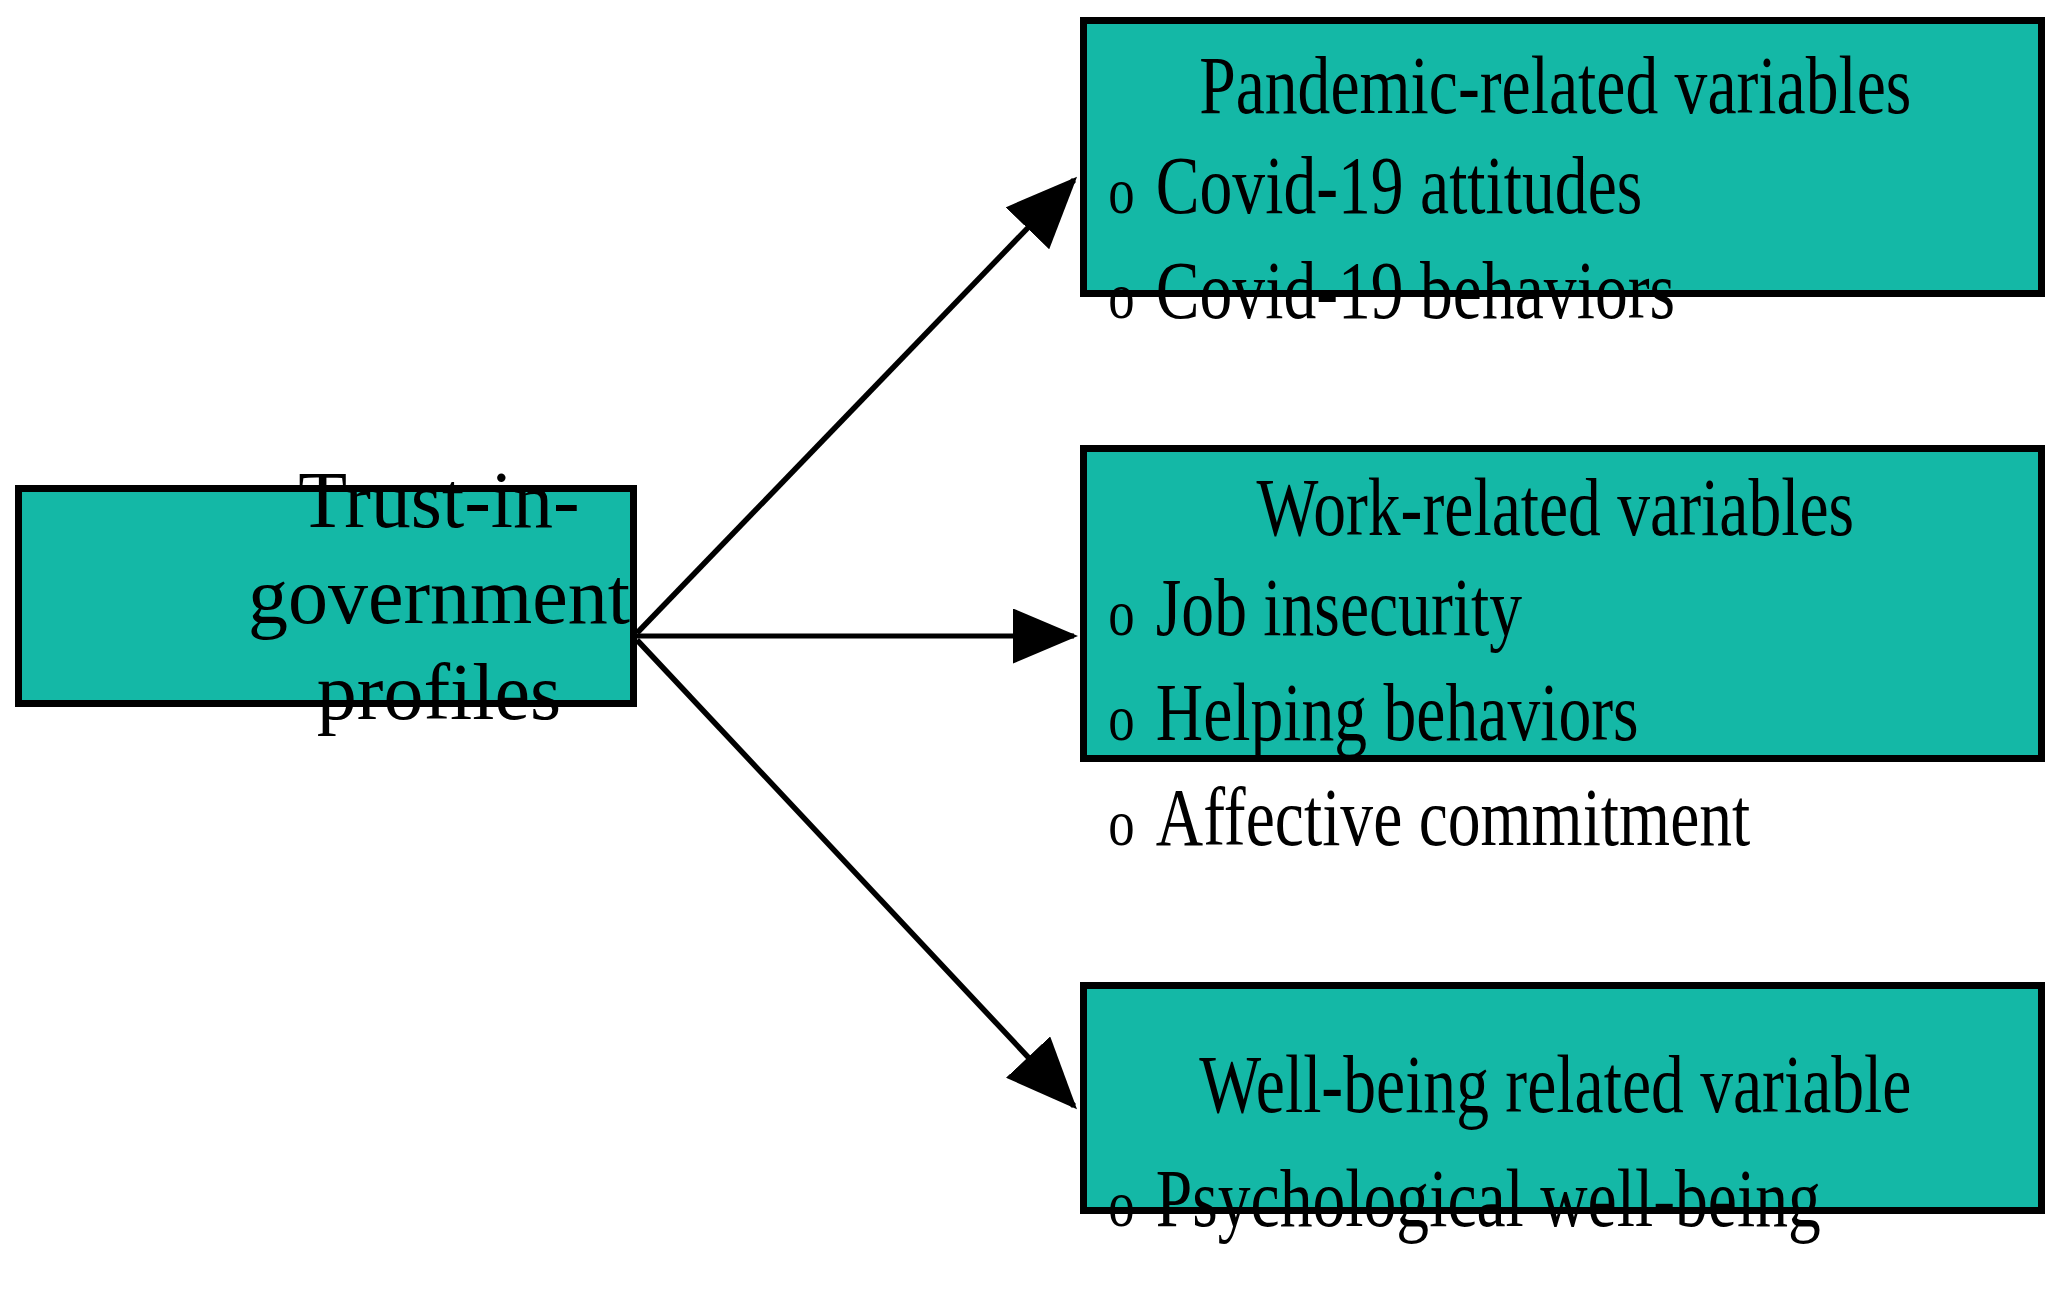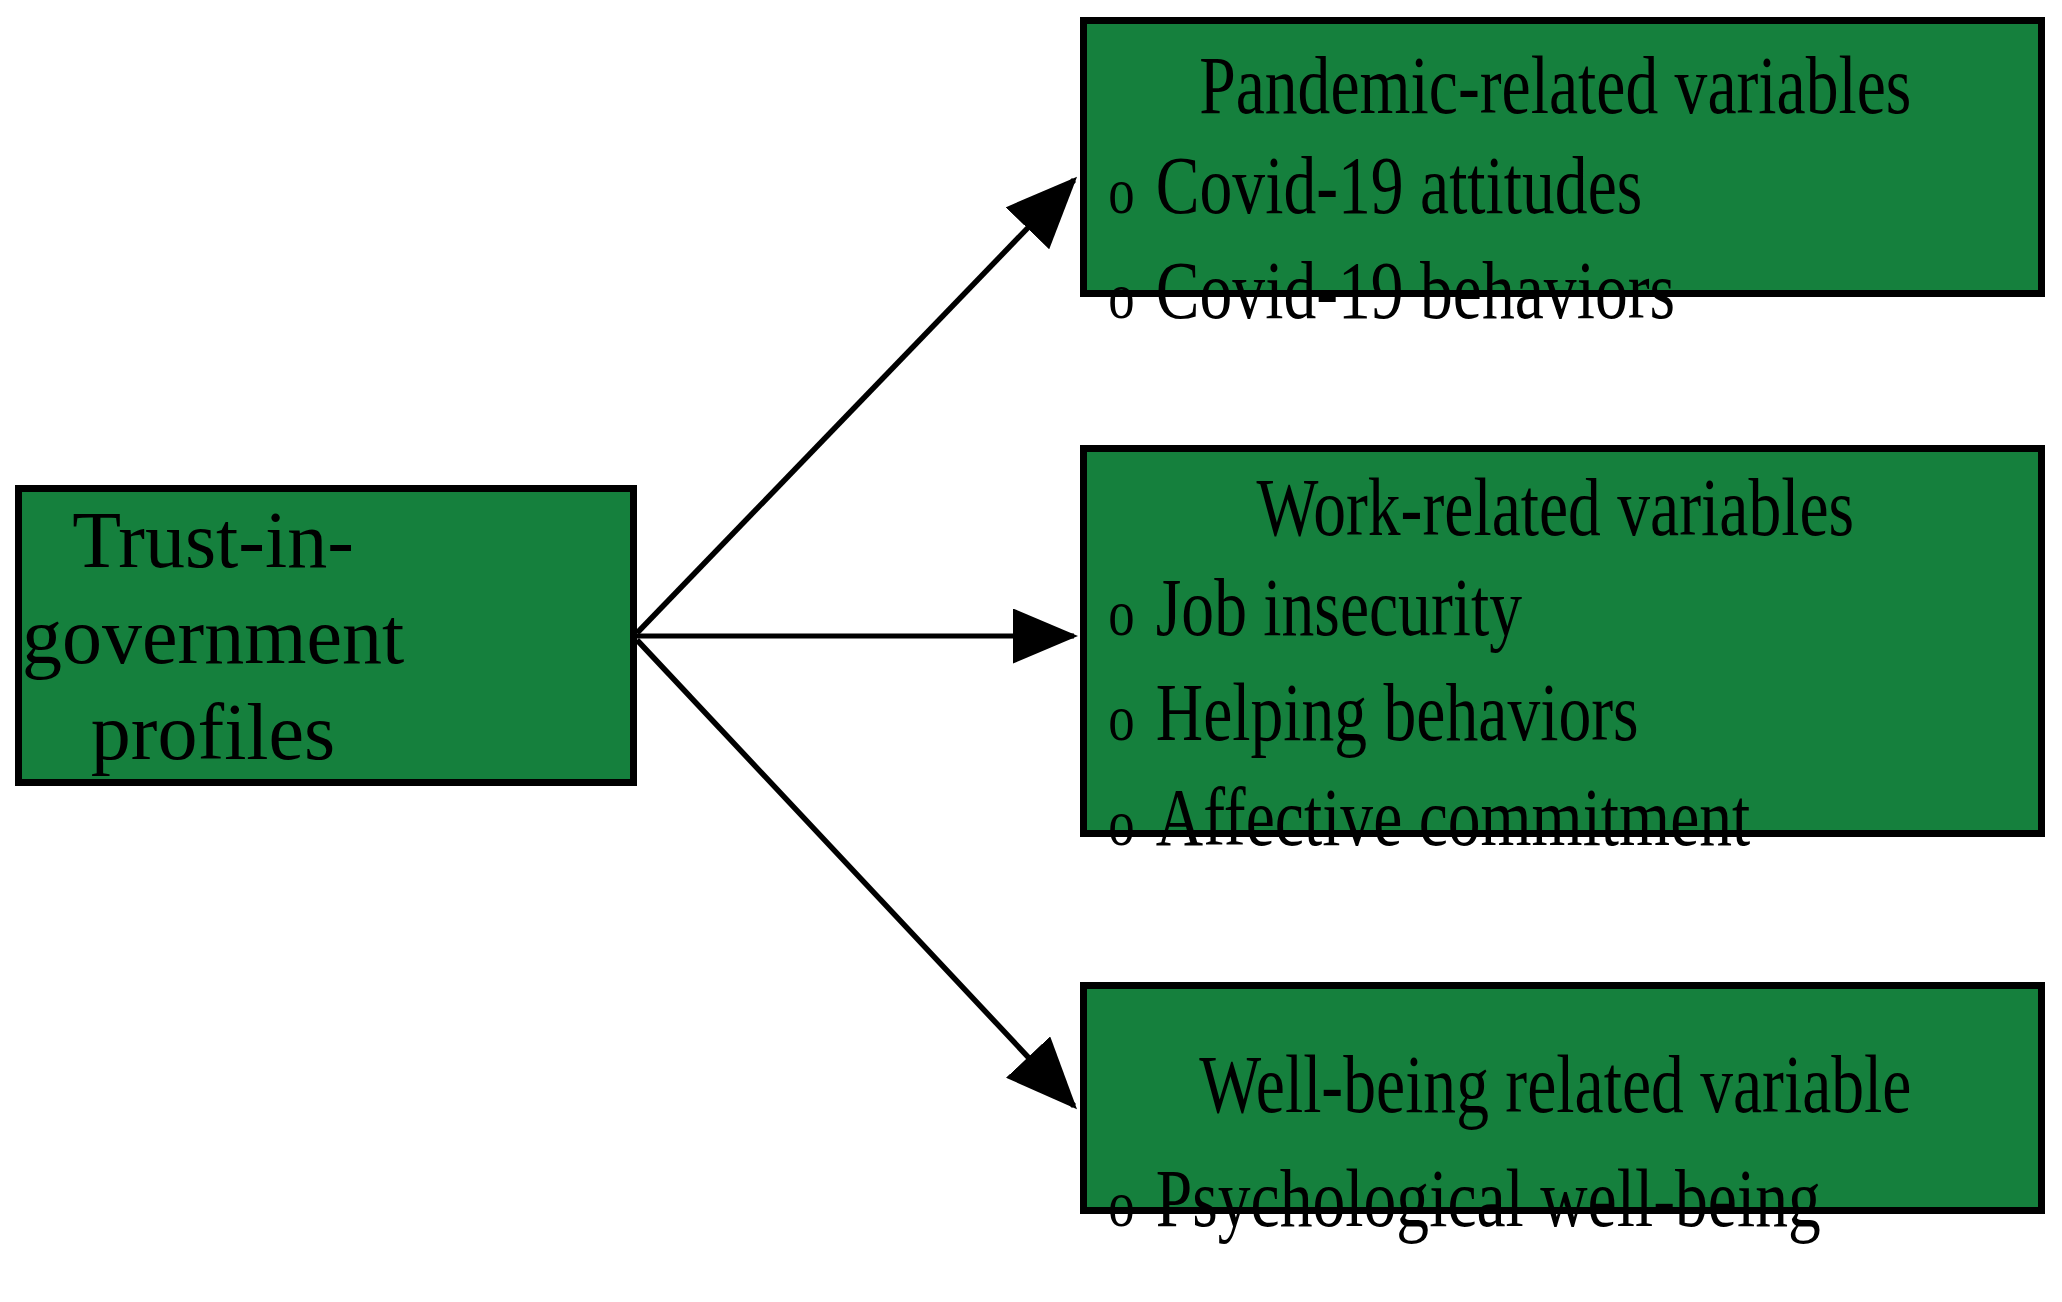--- a/index.html
+++ b/index.html
@@ -10,46 +10,46 @@
     color:#000000;
     overflow:hidden;
   }
   #canvas{position:relative;width:2062px;height:1302px;}
 
   svg.arrows{position:absolute;left:0;top:0;width:2062px;height:1302px;pointer-events:none;}
 
   .node{
     position:absolute;
     border:7px solid #000000;
-    background:#15803d;
+    background:#14b8a6;
     box-sizing:border-box;
   }
 
   
   #source-node{
-    left:15px;top:485px;width:622px;height:301px;
-    display:flex;align-items:center;justify-content:flex-start;
+    left:15px;top:485px;width:622px;height:222px;
+    display:flex;align-items:center;justify-content:flex-end;
   }
   #source-node .src-label{
     font-size:80px;
     line-height:96px;
     text-align:center;
     white-space:pre-line;
     letter-spacing:0px;
   }
 
   
   .outcome{
     left:1080px;width:965px;
     padding:0;
     font-family:"Liberation Serif","DejaVu Serif",serif;
     font-stretch:condensed;
   }
   #outcome-pandemic{top:17px;height:280px;}
-  #outcome-work{top:445px;height:392px;}
+  #outcome-work{top:445px;height:317px;}
   #outcome-wellbeing{top:982px;height:232px;}
 
   .outcome .inner{
     position:absolute;left:0;right:0;
     transform:scaleX(0.80);
     transform-origin:left center;
     width:125%;
   }
   #outcome-pandemic .inner{top:12px;}
   #outcome-work     .inner{top:6px;}

